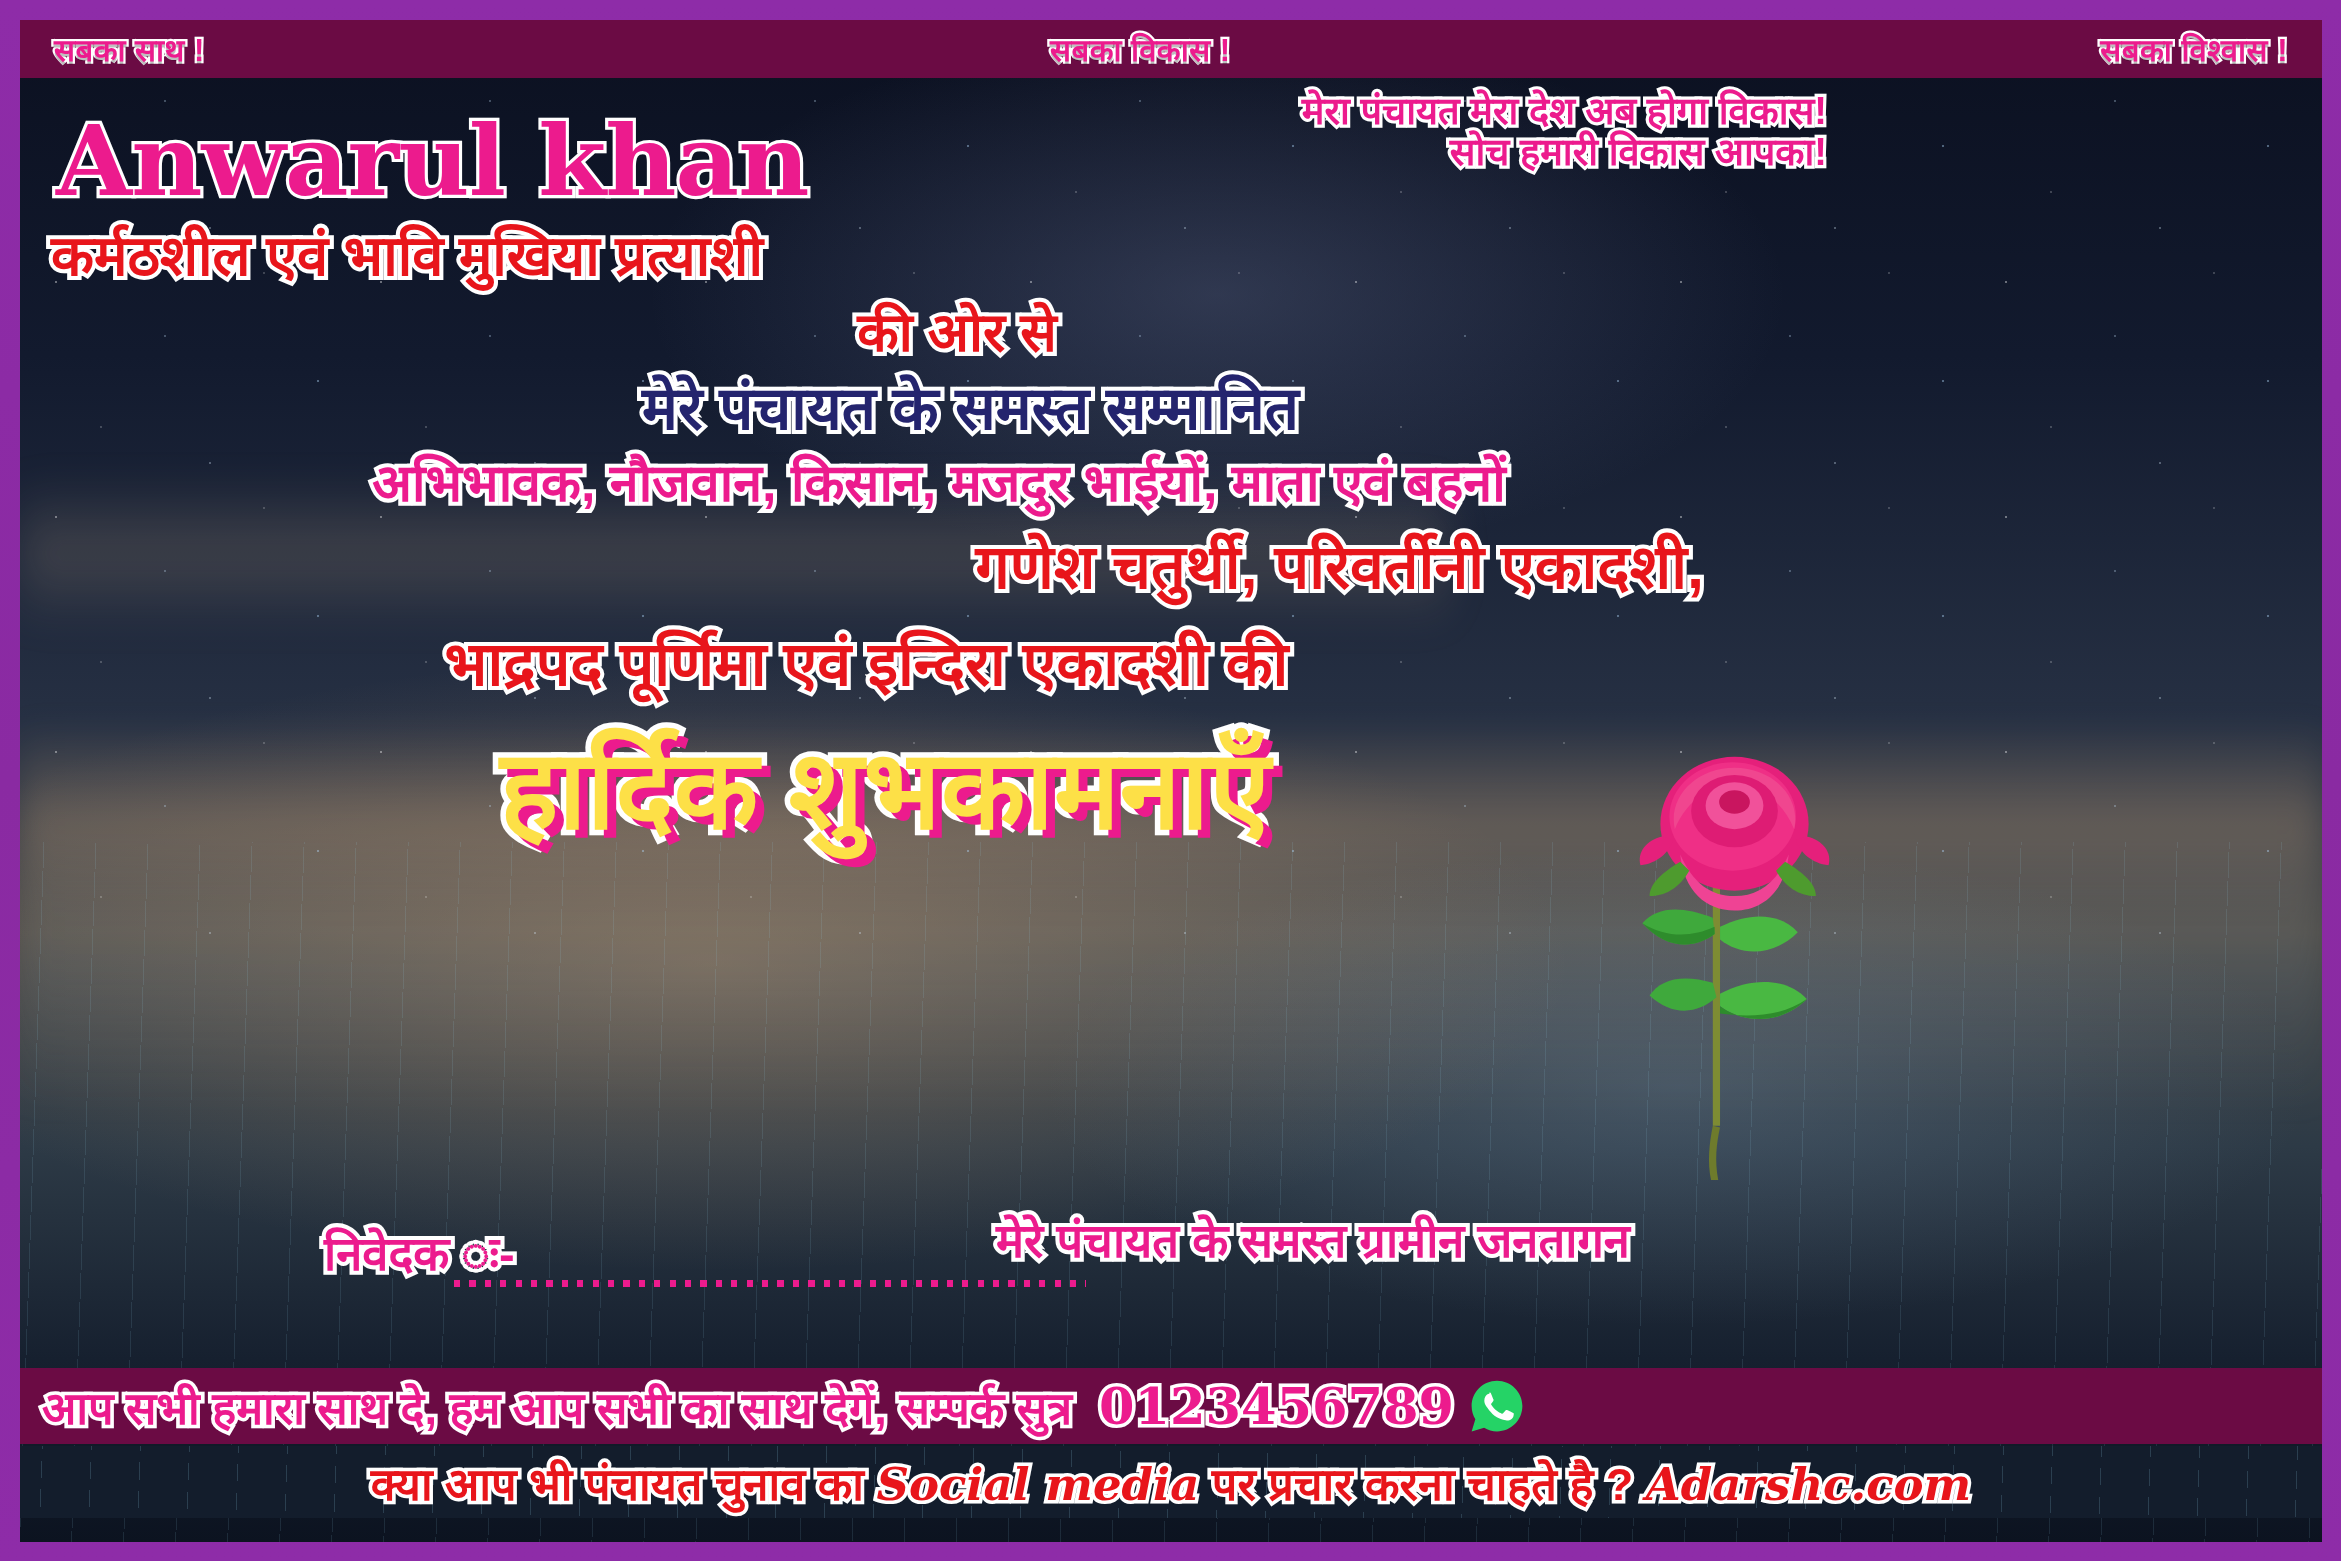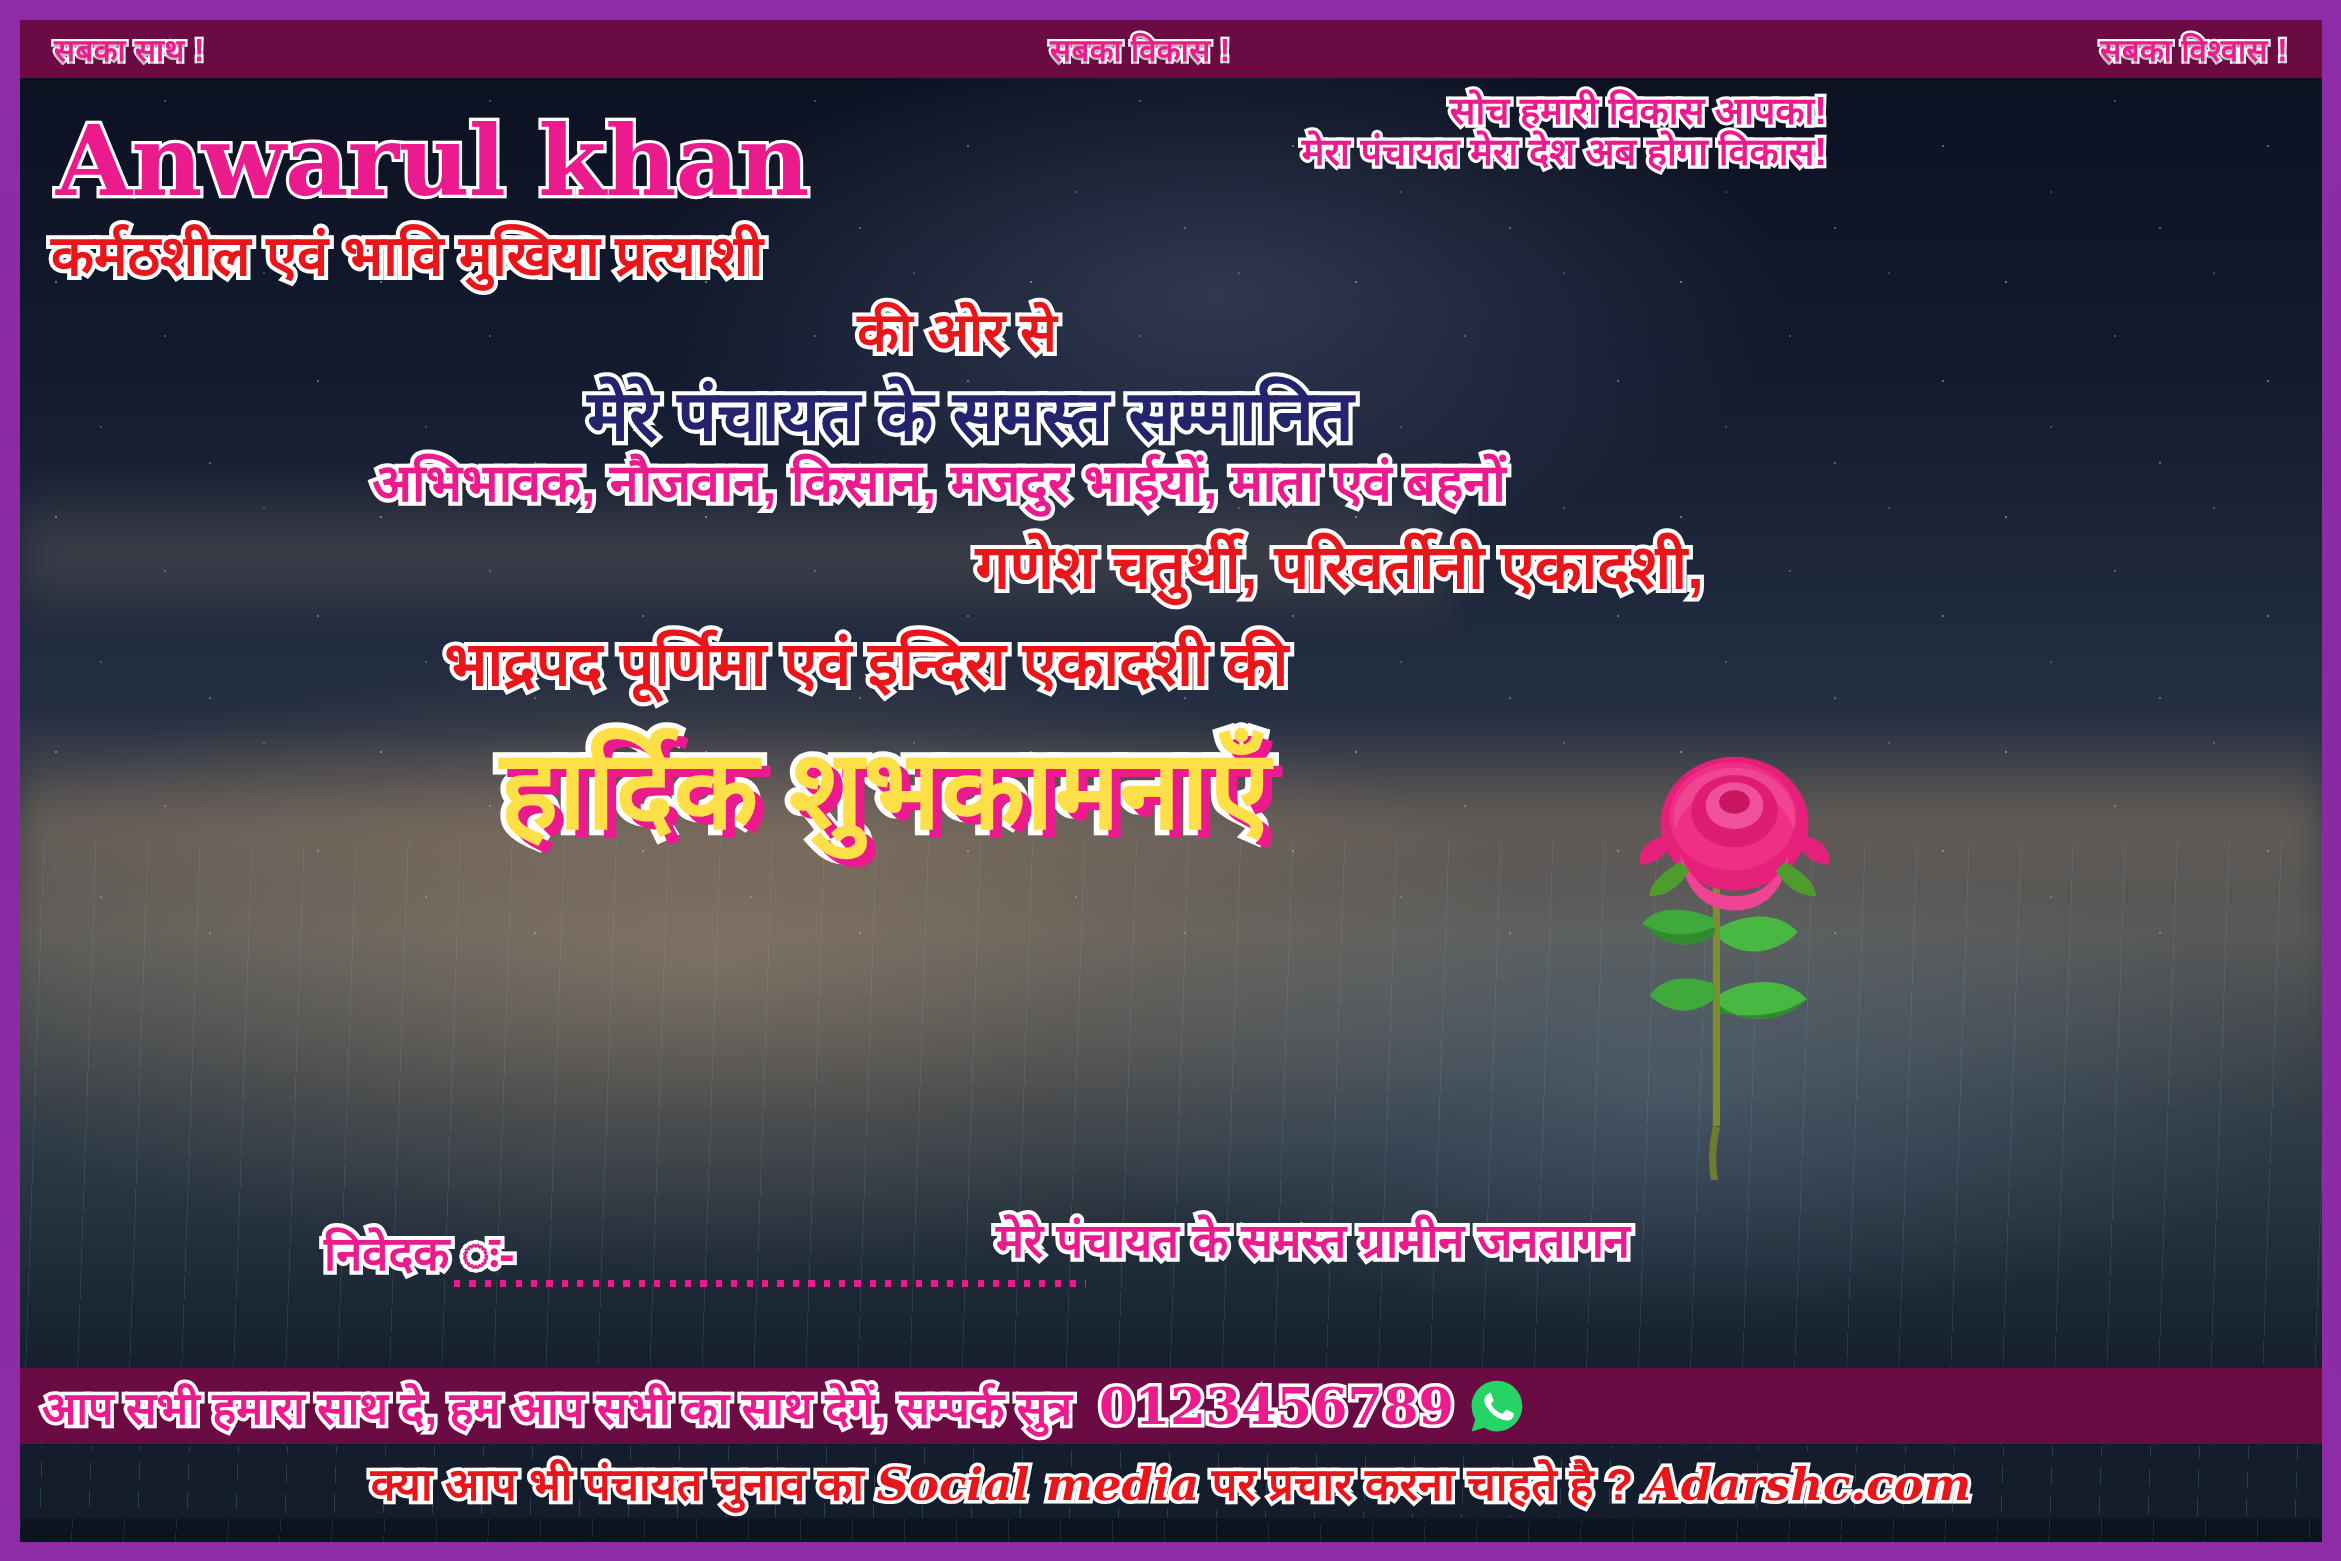--- a/index.html
+++ b/index.html
@@ -134,21 +134,21 @@
     color:#24246E;
     font-weight:bold;
     -webkit-text-stroke:8.1px #ffffff;
     paint-order:stroke fill;
     white-space:nowrap;
   }
 
   .line1{position:absolute;left:31px;top:137px;font-size:56px;}
   .line2{position:absolute;left:0;right:0;top:215px;text-align:center;font-size:54px;}
   .line2 span{padding-left:36px;}
-  .line3{position:absolute;left:0;right:0;top:287px;text-align:center;font-size:70px;}
+  .line3{position:absolute;left:0;right:0;top:287px;text-align:center;font-size:60px;}
   .line3 span{padding-left:63px;}
   .line4{position:absolute;left:0;right:0;top:367px;text-align:center;font-size:52px;}
   .line5{position:absolute;left:0;right:0;top:445px;text-align:right;font-size:61px;}
   .line5 span{padding-right:154px;}
   .line6{position:absolute;left:0;right:0;top:542px;text-align:center;font-size:61px;}
   .line6 span{padding-right:145px;}
 
   .bigwish{
     position:absolute;left:0;right:0;top:632px;
     text-align:center;
@@ -242,22 +242,22 @@
     <span class="top-slogan ts1">सबका  साथ !</span>
     <span class="top-slogan ts2">सबका  विकास !</span>
     <span class="top-slogan ts3">सबका  विश्वास !</span>
   </div>
 
   <div class="content">
 
     <div class="name">Anwarul khan</div>
 
     <div class="tagline">
+      <div>मेरा पंचायत मेरा देश अब होगा विकास!</div>
       <div>सोच हमारी विकास आपका!</div>
-      <div>मेरा पंचायत मेरा देश अब होगा विकास!</div>
     </div>
 
     <div class="line1">
       <span class="l-red">कर्मठशील एवं भावि मुखिया प्रत्याशी</span>
     </div>
 
     <div class="line2">
       <span class="l-red">की ओर से</span>
     </div>
 

